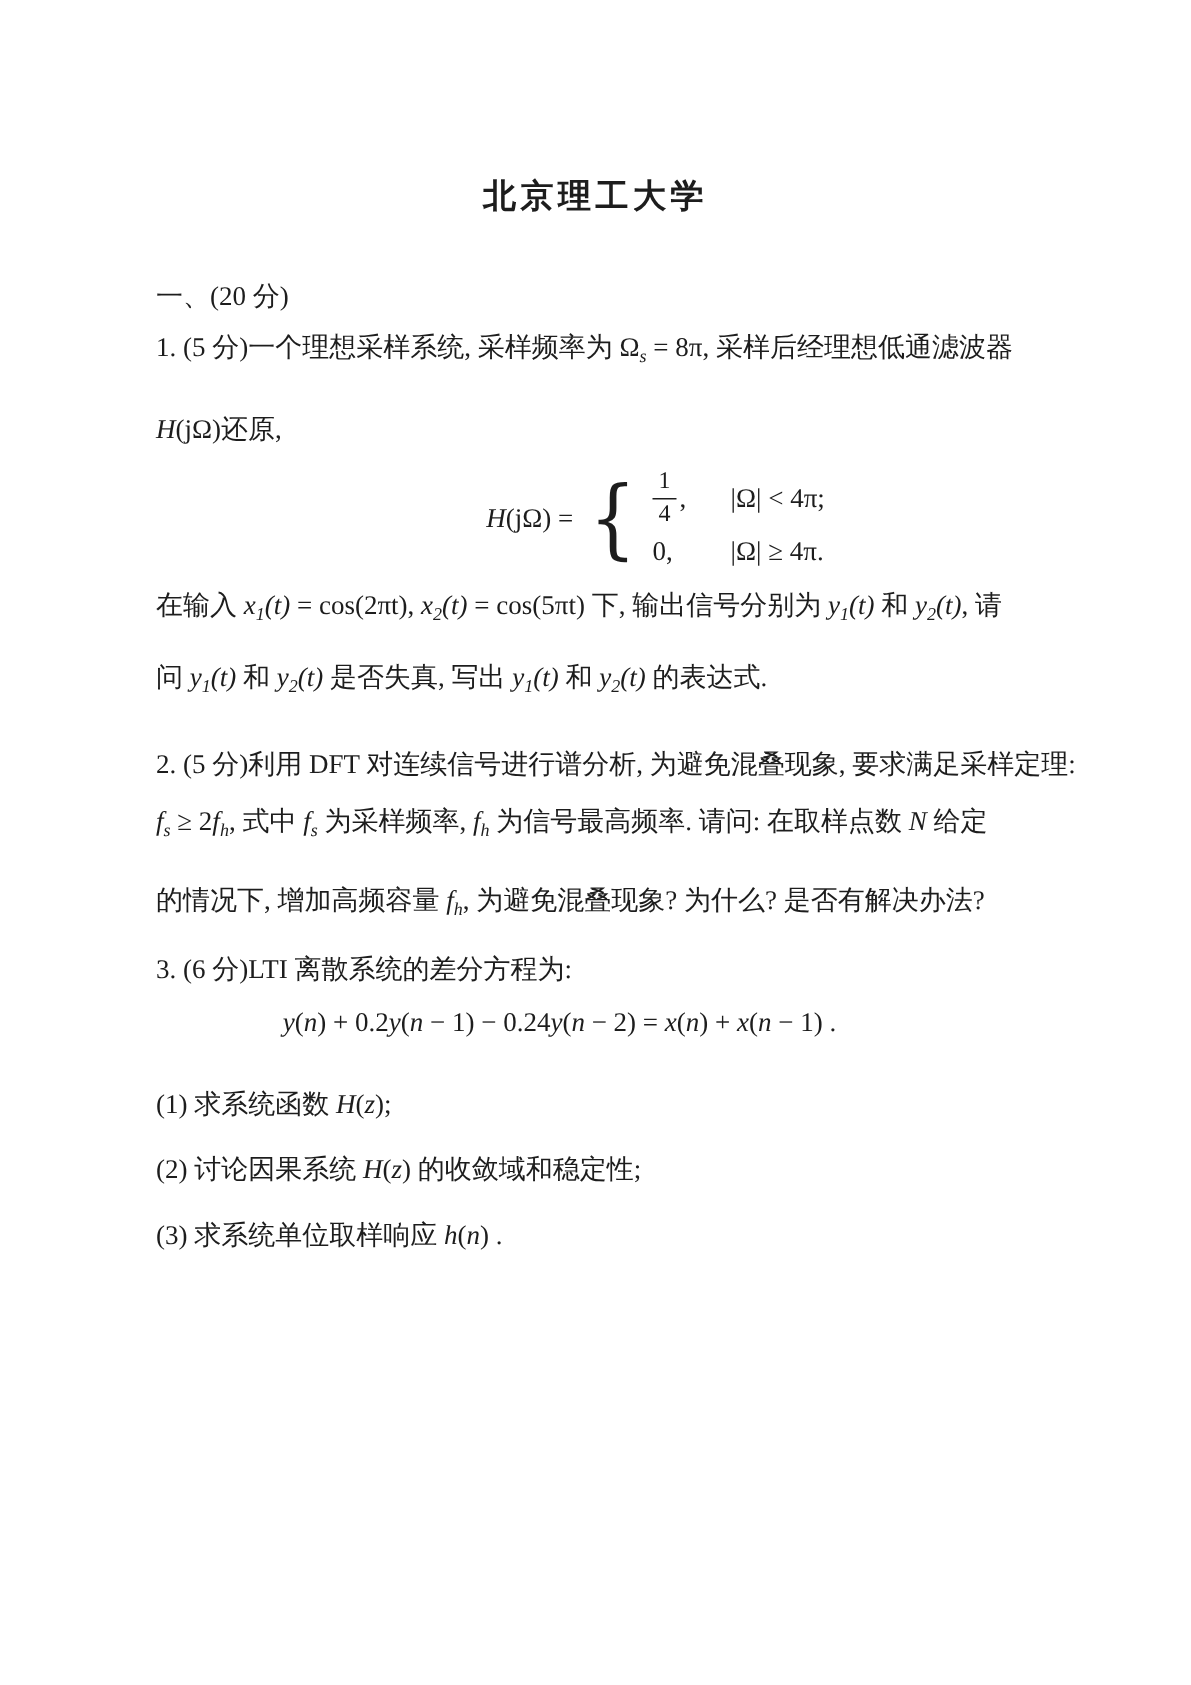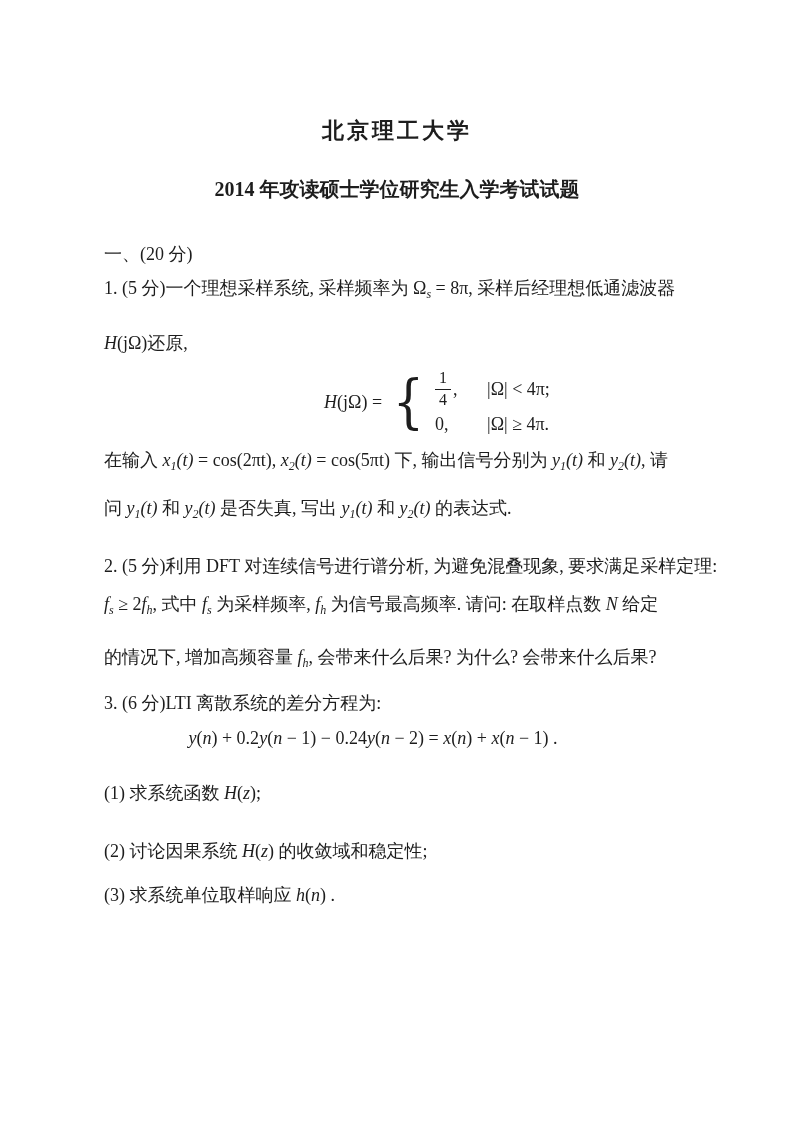--- a/index.html
+++ b/index.html
@@ -14,21 +14,21 @@
   .subject-line{font-size:19px;margin-top:26px;white-space:nowrap;}
   .blank{display:inline-block;border-bottom:2px solid #1d1d1d;text-align:center;line-height:22px;}
   .blank.code{min-width:64px;padding:0 4px;}
   .blank.name{min-width:150px;padding:0 8px;}
   .subj-gap{display:inline-block;width:26px;}
   .h-part{font-size:20px;font-weight:bold;margin:25px 0 0;letter-spacing:2px;}
 
   main{padding:38px 120px 0 104px;font-size:18px;}
   .line{margin:0;line-height:26px;white-space:nowrap;}
   .mt8{margin-top:8px}.mt9{margin-top:9px}.mt12{margin-top:12px}
-  .mt14{margin-top:14px}.mt16{margin-top:16px}.mt17{margin-top:32px}.mt18{margin-top:18px}
+  .mt14{margin-top:14px}.mt16{margin-top:16px}.mt17{margin-top:17px}.mt18{margin-top:18px}
   .mt21{margin-top:21px}.mt23{margin-top:23px}.mt26{margin-top:26px}.mt29{margin-top:29px}
 
   .seg-t{font-style:normal;}
   .seg-i{font-style:italic;}
   .seg-b{font-style:italic;font-size:12px;vertical-align:-4px;}
 
   .formula{display:flex;align-items:center;justify-content:center;}
   .f1{margin-top:10px;position:relative;left:48px;height:72px;}
   .f1 .lhs{margin-right:8px;}
   .brace{font-size:58px;font-weight:400;line-height:1;font-family:"DejaVu Serif",serif;
@@ -42,21 +42,20 @@
 
   .eqline{text-align:center;position:relative;left:-16px;}
 </style>
 </head>
 <body>
 
 <div class="page">
 
   <header>
     <h1 class="h-univ">北京理工大学</h1>
-    <h2 class="h-exam">2014 年攻读硕士学位研究生入学考试试题</h2>
   </header>
 
   <main>
     <p class="line"><span class="seg-t">一、(20 分)</span></p>
 
     <p class="line mt8"><span class="seg-t">1. (5 分)一个理想采样系统, 采样频率为 </span><span class="seg-t">Ω</span><span class="seg-b">s</span><span class="seg-t"> = 8π, 采样后经理想低通滤波器</span></p>
     <p class="line mt23"><span class="seg-i">H</span><span class="seg-t">(jΩ)还原,</span></p>
 
     <div class="formula f1">
       <span class="lhs"><span class="seg-i">H</span><span class="seg-t">(jΩ) =</span></span>
@@ -77,21 +76,21 @@
           <span class="case-cond">|Ω| ≥ 4π.</span>
         </span>
       </span>
     </div>
 
     <p class="line mt9"><span class="seg-t">在输入 </span><span class="seg-i">x</span><span class="seg-b">1</span><span class="seg-i">(t)</span><span class="seg-t"> = cos(2πt),  </span><span class="seg-i">x</span><span class="seg-b">2</span><span class="seg-i">(t)</span><span class="seg-t"> = cos(5πt) 下, 输出信号分别为 </span><span class="seg-i">y</span><span class="seg-b">1</span><span class="seg-i">(t)</span><span class="seg-t"> 和 </span><span class="seg-i">y</span><span class="seg-b">2</span><span class="seg-i">(t)</span><span class="seg-t">, 请</span></p>
     <p class="line mt16"><span class="seg-t">问 </span><span class="seg-i">y</span><span class="seg-b">1</span><span class="seg-i">(t)</span><span class="seg-t"> 和 </span><span class="seg-i">y</span><span class="seg-b">2</span><span class="seg-i">(t)</span><span class="seg-t"> 是否失真, 写出 </span><span class="seg-i">y</span><span class="seg-b">1</span><span class="seg-i">(t)</span><span class="seg-t"> 和 </span><span class="seg-i">y</span><span class="seg-b">2</span><span class="seg-i">(t)</span><span class="seg-t"> 的表达式.</span></p>
 
     <p class="line mt26"><span class="seg-t">2. (5 分)利用 DFT 对连续信号进行谱分析, 为避免混叠现象, 要求满足采样定理:</span></p>
     <p class="line mt12"><span class="seg-i">f</span><span class="seg-b">s</span><span class="seg-t"> ≥ 2</span><span class="seg-i">f</span><span class="seg-b">h</span><span class="seg-t">, 式中 </span><span class="seg-i">f</span><span class="seg-b">s</span><span class="seg-t"> 为采样频率, </span><span class="seg-i">f</span><span class="seg-b">h</span><span class="seg-t"> 为信号最高频率. 请问: 在取样点数 </span><span class="seg-i">N</span><span class="seg-t"> 给定</span></p>
-    <p class="line mt21"><span class="seg-t">的情况下, 增加高频容量 </span><span class="seg-i">f</span><span class="seg-b">h</span><span class="seg-t">, 会带来什么后果? 为什么? 会带来什么后果?</span></p>
+    <p class="line mt21"><span class="seg-t">的情况下, 增加高频容量 </span><span class="seg-i">f</span><span class="seg-b">h</span><span class="seg-t">, 为避免混叠现象? 为什么? 是否有解决办法?</span></p>
 
     <p class="line mt14"><span class="seg-t">3. (6 分)LTI 离散系统的差分方程为:</span></p>
     <p class="line mt9 eqline"><span class="seg-i">y</span><span class="seg-t">(</span><span class="seg-i">n</span><span class="seg-t">) + 0.2</span><span class="seg-i">y</span><span class="seg-t">(</span><span class="seg-i">n</span><span class="seg-t"> − 1) − 0.24</span><span class="seg-i">y</span><span class="seg-t">(</span><span class="seg-i">n</span><span class="seg-t"> − 2) = </span><span class="seg-i">x</span><span class="seg-t">(</span><span class="seg-i">n</span><span class="seg-t">) + </span><span class="seg-i">x</span><span class="seg-t">(</span><span class="seg-i">n</span><span class="seg-t"> − 1) .</span></p>
     <p class="line mt29"><span class="seg-t">(1) 求系统函数 </span><span class="seg-i">H</span><span class="seg-t">(</span><span class="seg-i">z</span><span class="seg-t">);</span></p>
     <p class="line mt17"><span class="seg-t">(2) 讨论因果系统 </span><span class="seg-i">H</span><span class="seg-t">(</span><span class="seg-i">z</span><span class="seg-t">) 的收敛域和稳定性;</span></p>
     <p class="line mt18"><span class="seg-t">(3) 求系统单位取样响应 </span><span class="seg-i">h</span><span class="seg-t">(</span><span class="seg-i">n</span><span class="seg-t">) .</span></p>
   </main>
 
 </div>
 

